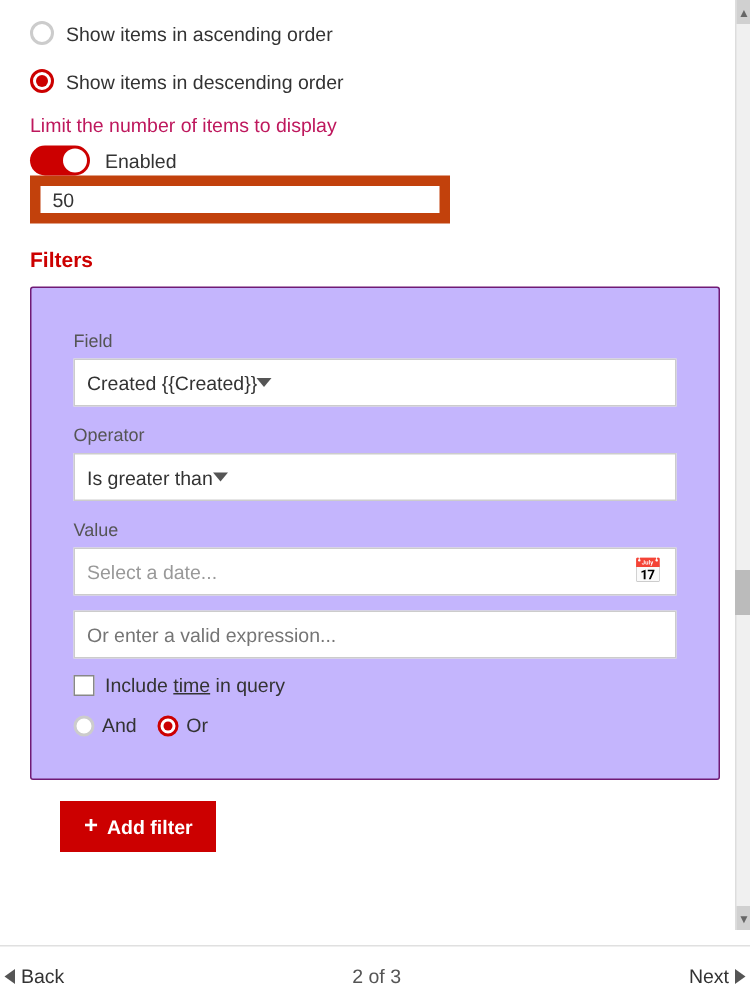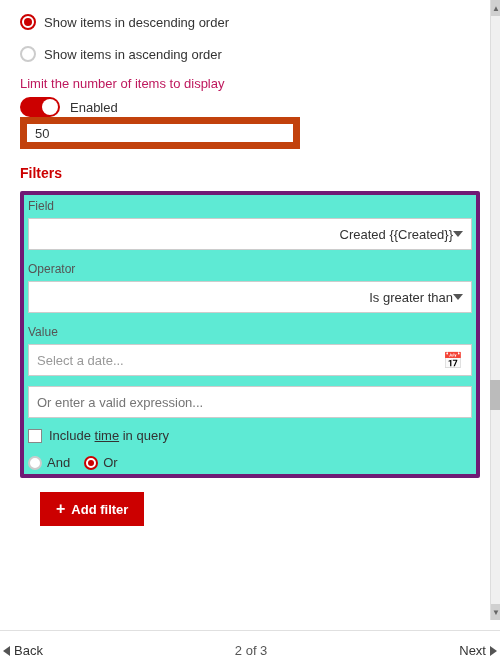--- a/index.html
+++ b/index.html
@@ -123,42 +123,42 @@
     }
 
     .filters-title {
       font-size: 14px;
       font-weight: 600;
       color: #c00;
       margin-bottom: 10px;
     }
 
     .filters-box {
-      background: #5eead4;
-      border: 4px solid #701a75;
-      padding: 4px;
+      background: #c4b5fd;
+      border: 1px solid #701a75;
+      padding: 28px;
       border-radius: 2px;
     }
 
     .field-label {
       font-size: 12px;
       color: #555;
       margin-bottom: 5px;
     }
 
     .select-row {
       display: flex;
       align-items: center;
       background: #fff;
       border: 1px solid #ccc;
       height: 32px;
       padding: 0 8px;
       margin-bottom: 12px;
       cursor: pointer;
-      justify-content: flex-end;
+      justify-content: flex-start;
     }
 
     .select-value {
       font-size: 13px;
       color: #333;
     }
 
     .chevron-down {
       width: 0;
       height: 0;
@@ -364,26 +364,26 @@
       cursor: pointer;
     }
   </style>
 </head>
 <body>
 
 <div class="page-container">
 
   <div class="top-section" style="padding-top:6px;">
     <div class="radio-option">
+      <div class="radio-circle"></div>
+      <span class="radio-label">Show items in ascending order</span>
+    </div>
+    <div class="radio-option">
       <div class="radio-circle selected"></div>
       <span class="radio-label">Show items in descending order</span>
-    </div>
-    <div class="radio-option">
-      <div class="radio-circle"></div>
-      <span class="radio-label">Show items in ascending order</span>
     </div>
 
     <div class="limit-section">
       <div class="limit-label">Limit the number of items to display</div>
       <div class="toggle-row">
         <div class="toggle-switch"></div>
         <span class="toggle-label">Enabled</span>
       </div>
       <input class="number-input" type="text" value="50" style="">
     </div>

